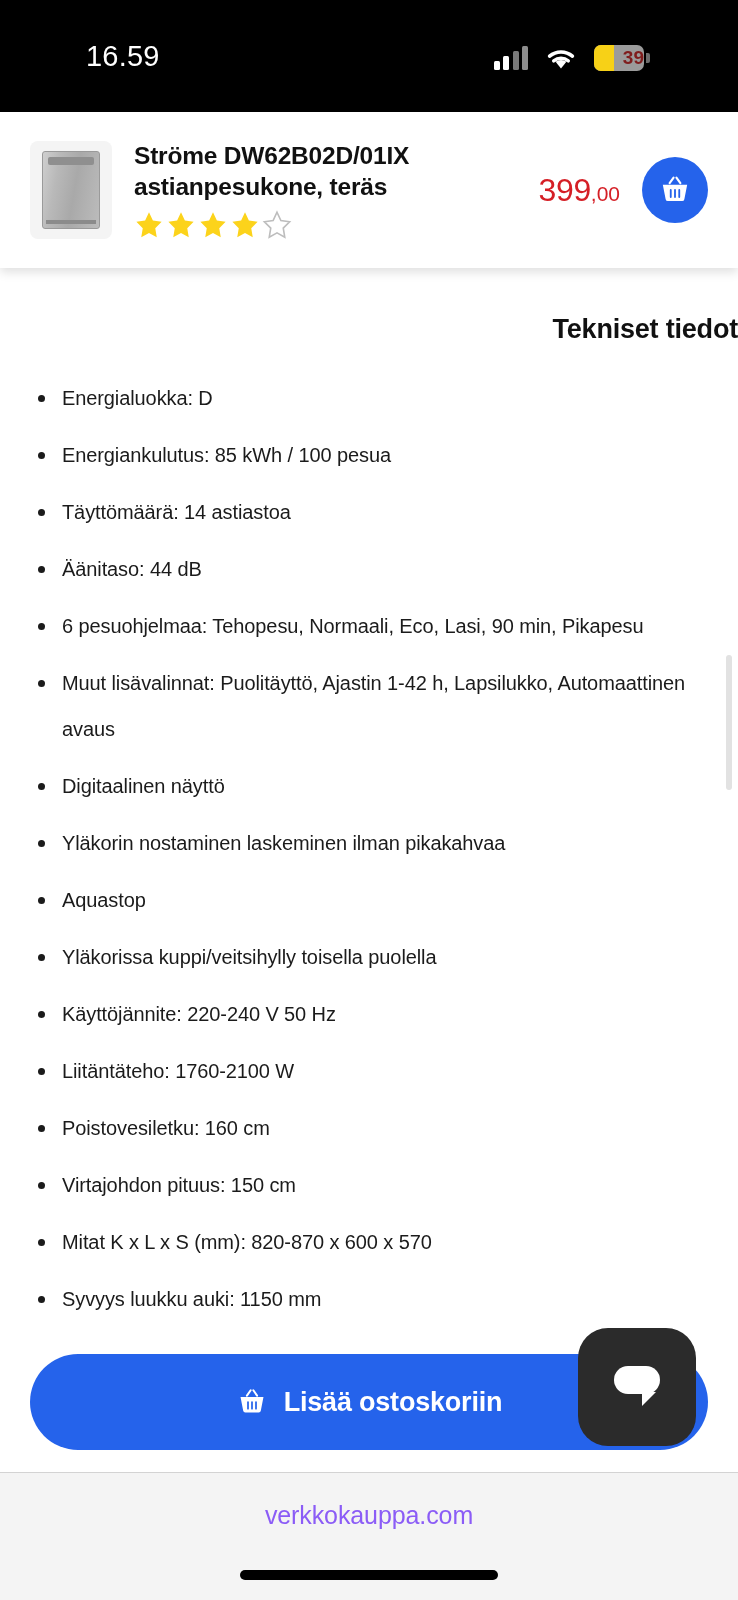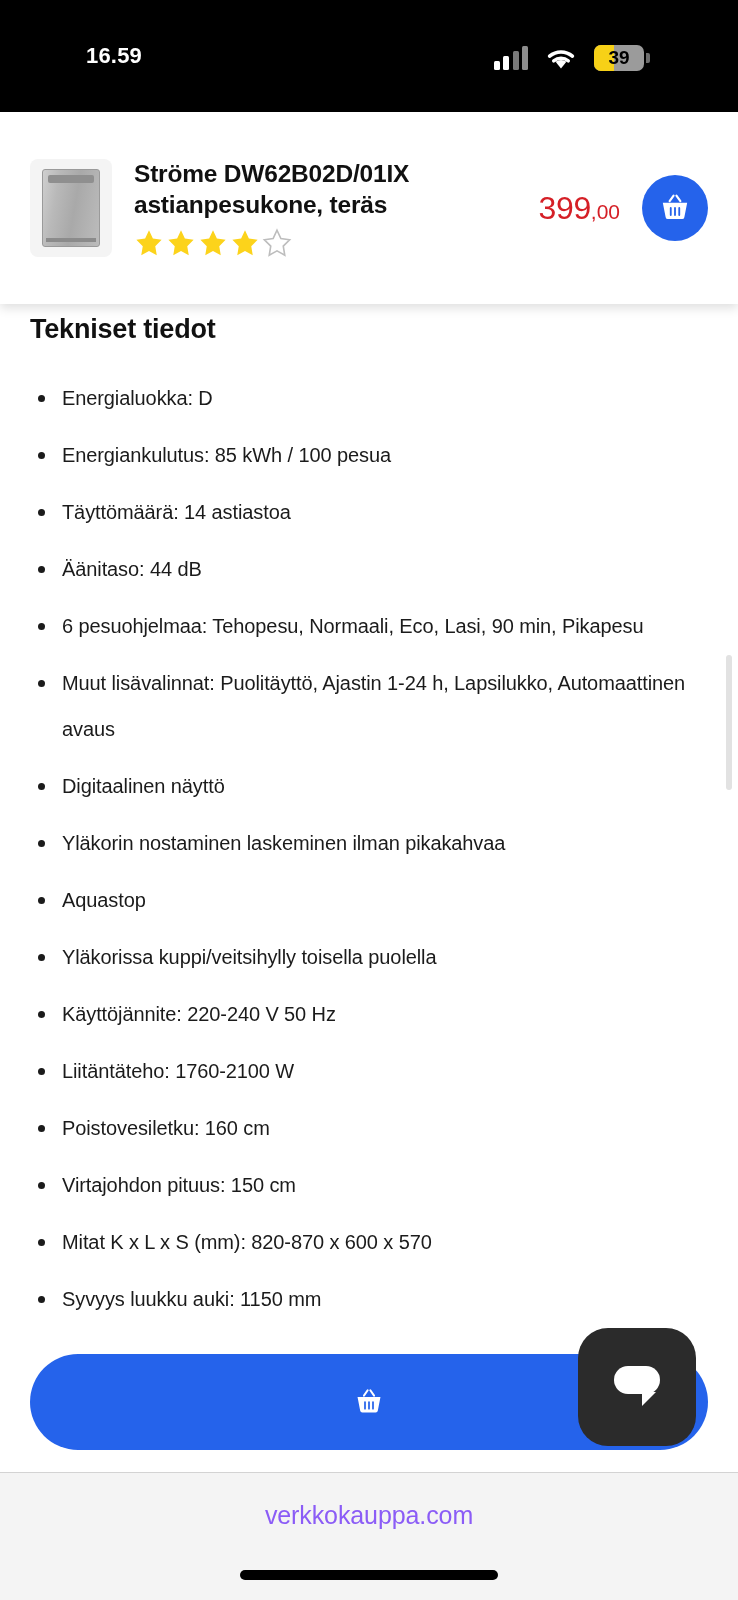--- a/index.html
+++ b/index.html
@@ -27,22 +27,22 @@
     width: 738px;
     height: 112px;
     background: #000000;
     display: flex;
     align-items: center;
     justify-content: space-between;
     padding: 0 44px 0 0;
   }
   .status-time {
     color: #ffffff;
-    font-size: 22px;
-    font-weight: 700;
+    font-size: 29px;
+    font-weight: 400;
     letter-spacing: 0.2px;
     margin-left: 86px;
   }
   .status-right {
     display: flex;
     align-items: center;
     gap: 17px;
     margin-top: 4px;
     margin-right: 44px;
   }
@@ -65,40 +65,40 @@
     align-items: center;
   }
   .battery .fill {
     position: absolute; left: 0; top: 0; bottom: 0;
     width: 39%;
     background: #f7d117;
   }
   .battery .pct {
     position: relative;
     width: 100%;
-    text-align: center;
+    text-align: right;
     font-size: 19px;
     font-weight: 700;
-    color: #000000;
+    color: #7f1d1d;
     line-height: 26px;
   }
   .battery-cap {
     width: 4px; height: 10px;
     background: #6e6e6e;
     border-radius: 0 2px 2px 0;
     margin-left: 2px;
   }
   .battery-wrap { display: flex; align-items: center; }
 
   
   .product-bar {
     position: absolute;
     top: 112px; left: 0;
     width: 738px;
-    height: 192px;
+    height: 156px;
     background: #ffffff;
     display: flex;
     align-items: center;
     padding: 0 26px;
     box-shadow: 0 4px 10px rgba(0,0,0,0.13);
     z-index: 5;
   }
   .thumb {
     width: 82px; height: 98px;
     background: #f4f4f4;
@@ -170,20 +170,21 @@
     height: 1192px;
     background: #ffffff;
     overflow: hidden;
   }
   .section-title {
     font-size: 27px;
     font-weight: 700;
     color: #111111;
     margin: 34px 0 0 30px;
     letter-spacing: -0.2px;
+    text-align: right;
   }
   ul.specs {
     list-style: none;
     margin: 30px 0 0 0;
     padding: 0;
   }
   ul.specs li {
     position: relative;
     font-size: 20px;
     line-height: 46px;
@@ -369,21 +370,21 @@
   </div>
 
   <div class="content">
     <div class="section-title">Tekniset tiedot</div>
     <ul class="specs">
         <li>Energialuokka: D</li>
         <li>Energiankulutus: 85 kWh / 100 pesua</li>
         <li>Täyttömäärä: 14 astiastoa</li>
         <li>Äänitaso: 44 dB</li>
         <li>6 pesuohjelmaa: Tehopesu, Normaali, Eco, Lasi, 90 min, Pikapesu</li>
-        <li>Muut lisävalinnat: Puolitäyttö, Ajastin 1-24 h, Lapsilukko, Automaattinen avaus</li>
+        <li>Muut lisävalinnat: Puolitäyttö, Ajastin 1-42 h, Lapsilukko, Automaattinen avaus</li>
         <li>Digitaalinen näyttö</li>
         <li>Yläkorin nostaminen laskeminen ilman pikakahvaa</li>
         <li>Aquastop</li>
         <li>Yläkorissa kuppi/veitsihylly toisella puolella</li>
         <li>Käyttöjännite: 220-240 V 50 Hz</li>
         <li>Liitäntäteho: 1760-2100 W</li>
         <li>Poistovesiletku: 160 cm</li>
         <li>Virtajohdon pituus: 150 cm</li>
         <li>Mitat K x L x S (mm): 820-870 x 600 x 570</li>
         <li>Syvyys luukku auki: 1150 mm</li>
@@ -391,20 +392,21 @@
     <div class="scrollbar"></div>
   </div>
 
   <div class="cta-wrap" style="bottom:128px;">
     <button class="cta">
       <svg width="32" height="32" viewBox="0 0 24 24">
         <path d="M8.2 7.2 L11 3.2 M15.8 7.2 L13 3.2" stroke="#fff" stroke-width="1.5" fill="none" stroke-linecap="round"></path>
         <path d="M3.4 8.3h17.2l-2 10.2a1.6 1.6 0 0 1-1.6 1.3H7a1.6 1.6 0 0 1-1.6-1.3z" fill="#fff"></path>
         <path d="M9 12v5M12 12v5M15 12v5" stroke="#2563eb" stroke-width="1.3" stroke-linecap="round"></path>
       </svg>
+      <span class="cta-label">Lisää ostoskoriin</span>
     </button>
   </div>
 
   <div class="chat-fab" style="bottom:154px;">
     <svg width="70" height="66" viewBox="0 0 70 66">
       <rect x="12" y="12" width="46" height="28" rx="14" fill="#ffffff"></rect>
       <path d="M40 38 L54 38 L40 52 Z" fill="#ffffff"></path>
     </svg>
   </div>
 

